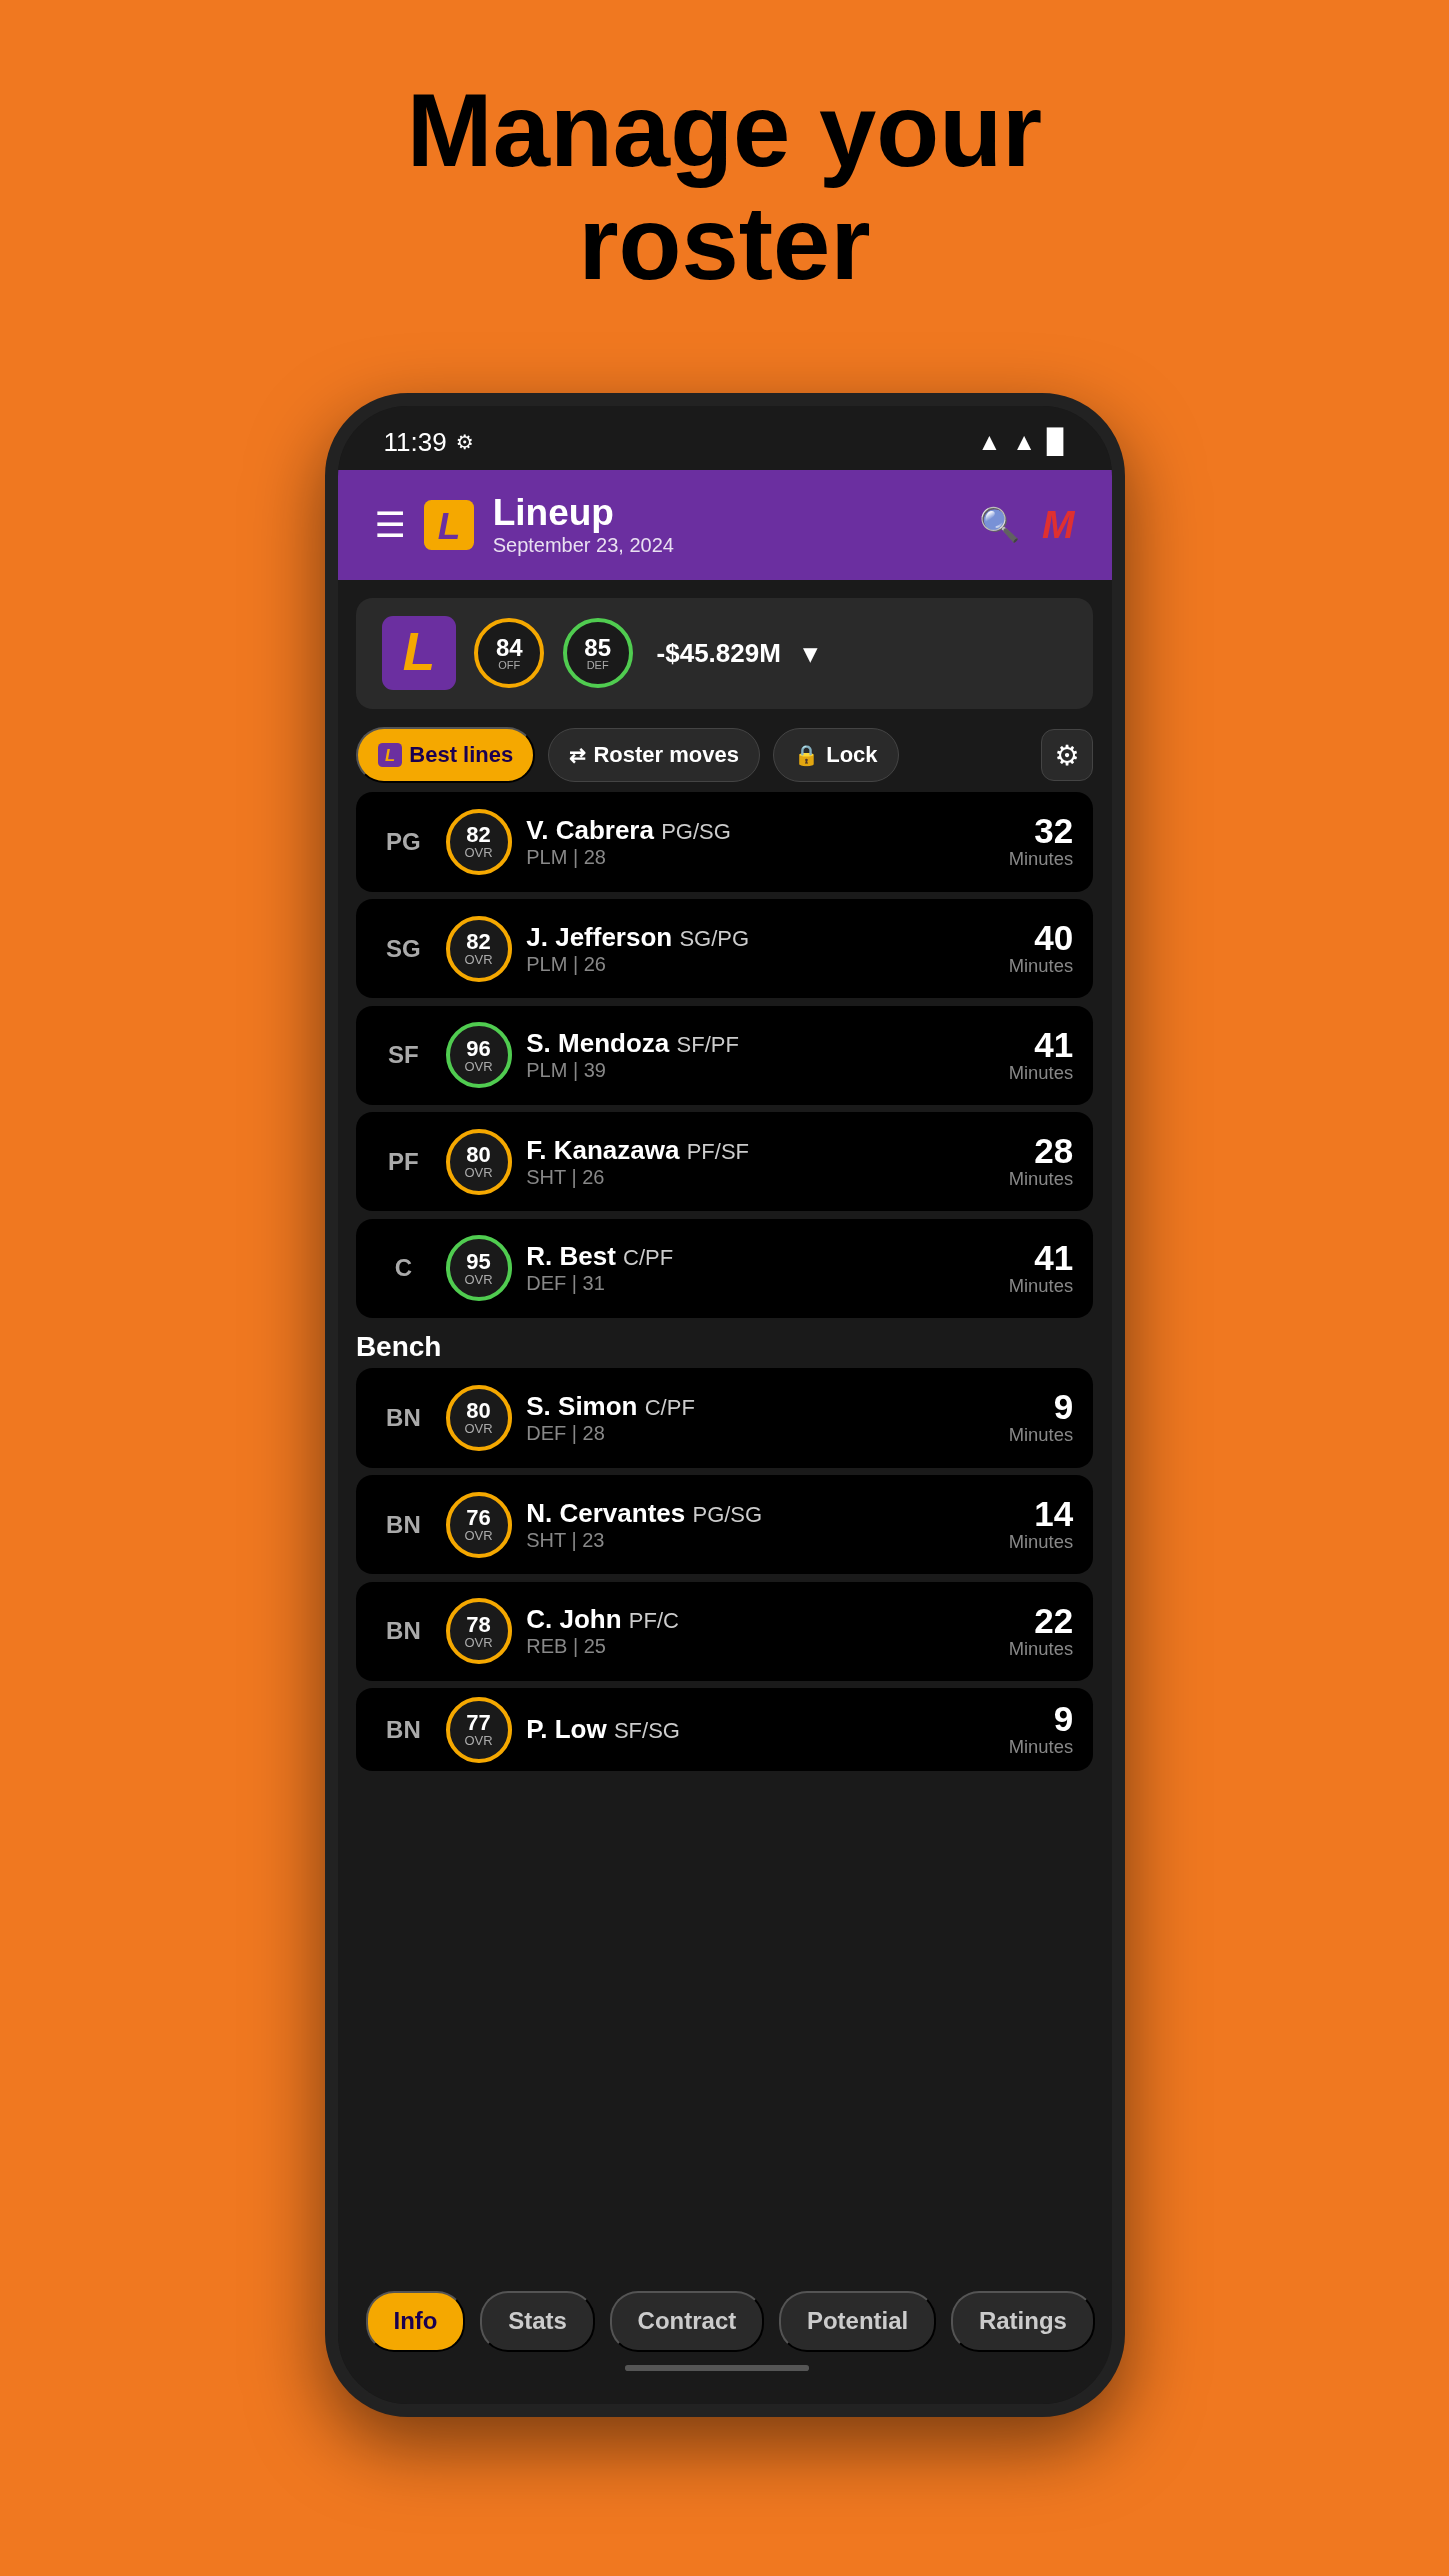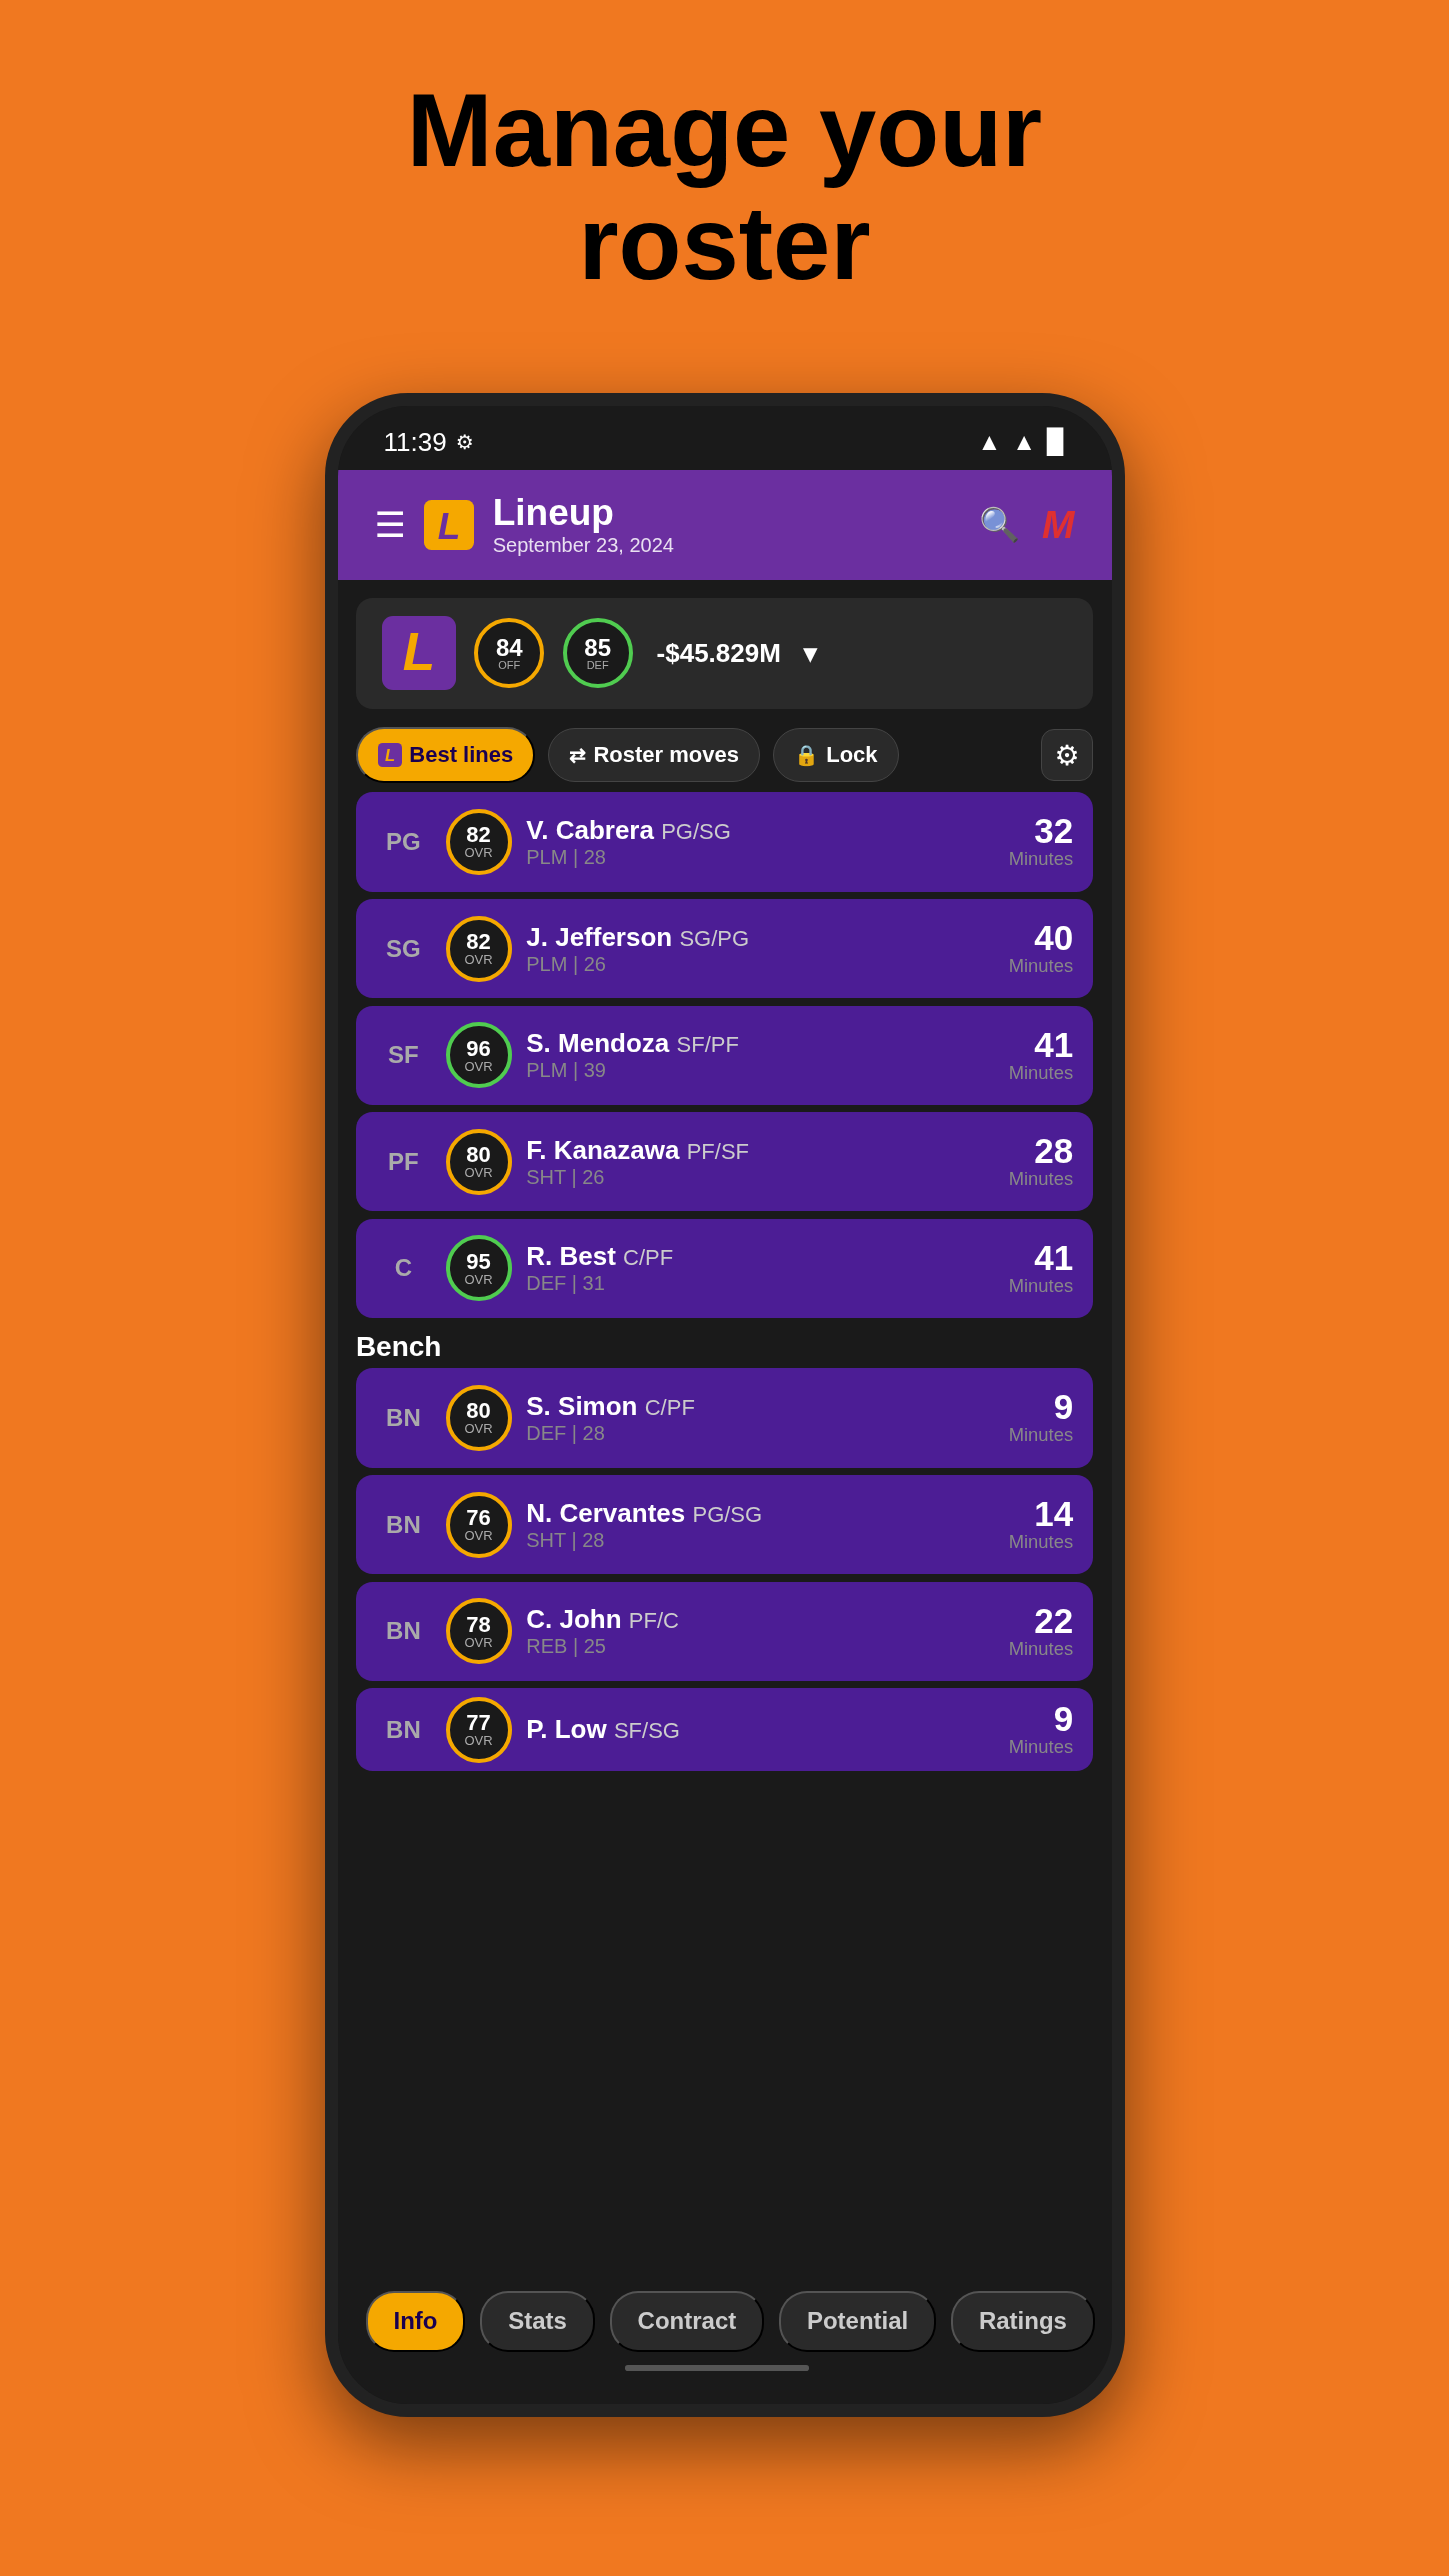--- a/index.html
+++ b/index.html
@@ -232,21 +232,21 @@
 
     
     .player-list {
       padding: 0 18.4px;
       display: flex;
       flex-direction: column;
       gap: 7.4px;
     }
 
     .player-row {
-      background: #4c1d95;
+      background: #000000;
       border-radius: 16.6px;
       padding: 16.6px 20px;
       display: flex;
       align-items: center;
       gap: 14.7px;
       cursor: pointer;
     }
 
     .position-badge {
       min-width: 55px;
@@ -554,21 +554,21 @@
       <div class="player-row">
       <span class="position-badge">BN</span>
       <div class="player-ovr-circle ovr-76">
         <span class="ovr-number">76</span>
         <span class="ovr-label">OVR</span>
       </div>
       <div class="player-info">
         <div>
           <span class="player-name">N. Cervantes </span><span class="player-name-light">PG/SG</span>
         </div>
-        <div class="player-detail">SHT | 28</div>
+        <div class="player-detail">SHT | 23</div>
       </div>
       <div class="player-minutes">
         <div class="minutes-number">14</div>
         <div class="minutes-label">Minutes</div>
       </div>
     </div>
       <div class="player-row">
       <span class="position-badge">BN</span>
       <div class="player-ovr-circle ovr-78">
         <span class="ovr-number">78</span>

